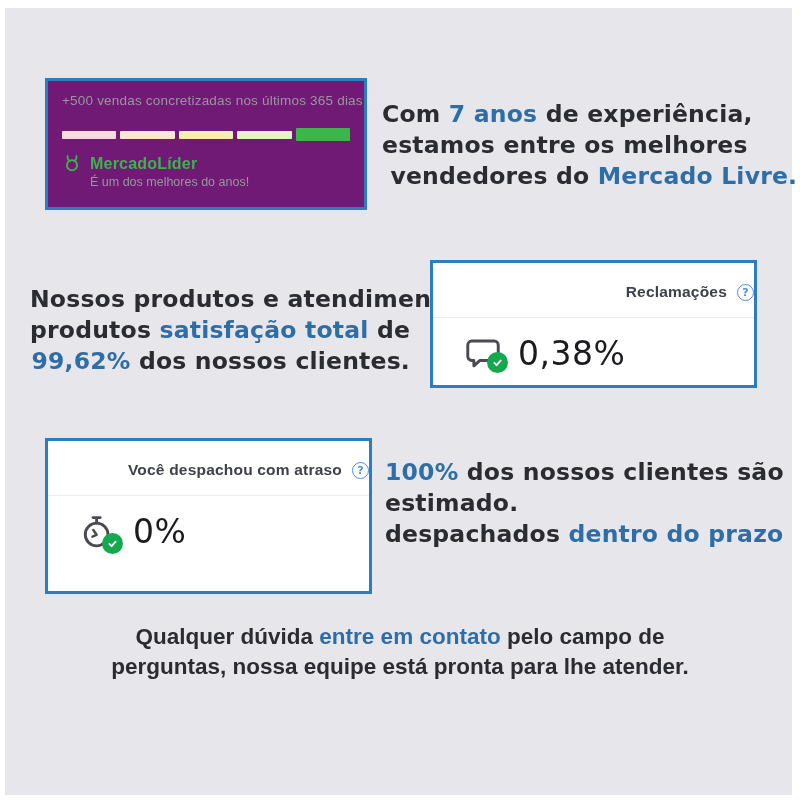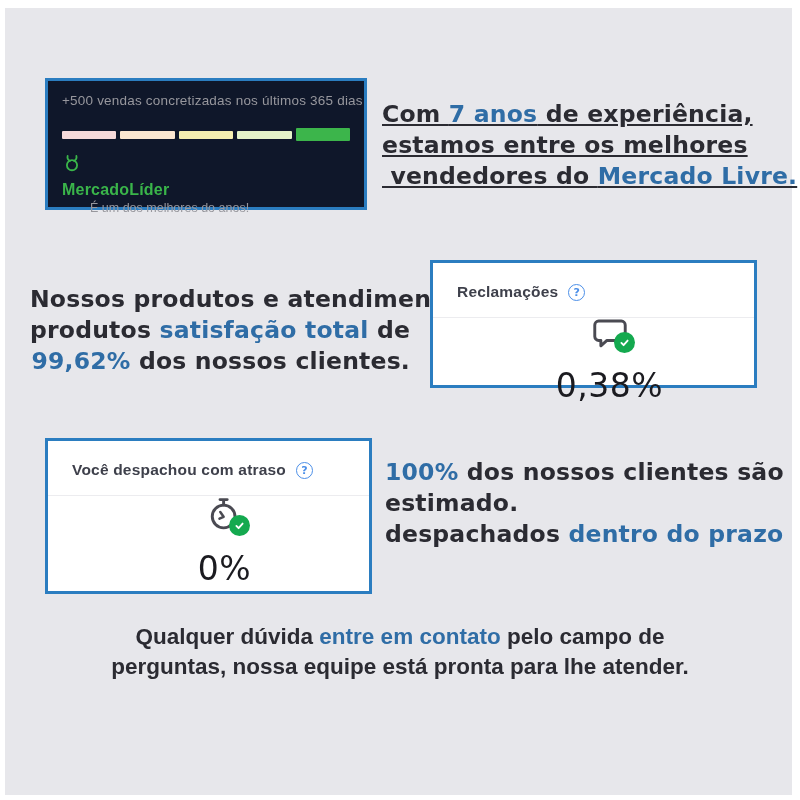--- a/index.html
+++ b/index.html
@@ -13,70 +13,70 @@
     background:#e7e7eb;
   }
   
   .card{
     position:absolute;box-sizing:border-box;
     background:#ffffff;border:3px solid #2b7dc0;
   }
   
   .rep-card{
     left:45px;top:78px;width:322px;height:132px;
-    background:#0f172a;padding:12px 14px 0;
+    background:#701a75;padding:12px 14px 0;
   }
   .rep-caption{
     font-family:"Liberation Sans",sans-serif;
     font-size:13.5px;color:#97979d;letter-spacing:.2px;white-space:nowrap;
   }
   .thermometer{margin-top:20px;height:13px;display:flex;align-items:center;gap:4px;}
   .thermometer .seg{flex:1;height:8px;border-radius:1px;}
   .thermometer .seg.active{height:13px;}
-  .leader-row{margin-top:12px;display:flex;align-items:flex-start;gap:8px;flex-direction:column;}
+  .leader-row{margin-top:12px;display:flex;align-items:flex-end;gap:8px;}
   .medal{display:inline-flex;width:20px;height:20px;}
   .leader-title{
     font-family:"Liberation Sans",sans-serif;font-weight:700;
     font-size:16px;color:#3ab54a;letter-spacing:.2px;
   }
   .leader-sub{
     margin:2px 0 0 28px;
     font-family:"Liberation Sans",sans-serif;font-size:12.5px;color:#97979d;
   }
   
   .claims-card{left:430px;top:260px;width:327px;height:128px;}
   .dispatch-card{left:45px;top:438px;width:327px;height:156px;}
-  .metric-header{height:50px;display:flex;align-items:center;gap:10px;padding:4px 0 0 24px;}
+  .metric-header{height:50px;display:flex;align-items:center;gap:10px;padding:4px 0 0 24px;justify-content:flex-end;}
   .metric-title{
     font-family:"Liberation Sans",sans-serif;font-weight:700;
     font-size:15.5px;color:#3e404b;letter-spacing:.2px;
   }
   .help{
     width:17px;height:17px;box-sizing:border-box;flex:0 0 auto;
     border:1.6px solid #4c8fe8;border-radius:50%;
     color:#4c8fe8;font-size:11px;font-weight:700;line-height:1;
     display:flex;align-items:center;justify-content:center;cursor:pointer;
   }
   .divider{height:1px;background:#ececef;}
-  .metric-value-row{display:flex;align-items:center;gap:17px;padding-left:32px;height:71px;flex-direction:column;}
+  .metric-value-row{display:flex;align-items:center;gap:17px;padding-left:32px;height:71px;}
   .vicon{position:relative;display:inline-flex;}
   .badge{
     position:absolute;right:-7px;bottom:-4px;width:21px;height:21px;
     background:#14a94f;border-radius:50%;
     display:flex;align-items:center;justify-content:center;
   }
   .metric-value{font-size:33px;color:#1b1b20;letter-spacing:.5px;}
   
   .para{
     position:absolute;margin:0;font-weight:700;
     font-size:23.5px;line-height:31px;color:#2b2b32;letter-spacing:.2px;
   }
   .para .tline{display:block;white-space:pre;}
   .accent{color:#2f6da6;}
-  .p-exp{left:382px;top:99px;width:400px;text-decoration:underline;}
+  .p-exp{left:382px;top:99px;width:400px;}
   .p-sat{left:30px;top:284px;width:380px;text-align:right;}
   .p-dis{left:385px;top:457px;width:400px;}
   .p-contact{
     left:40px;top:614px;width:720px;text-align:center;
     font-family:"Liberation Sans",sans-serif;
     font-size:22.5px;line-height:30px;letter-spacing:0;margin-top:8px;
   }
 </style>
 </head>
 <body>

